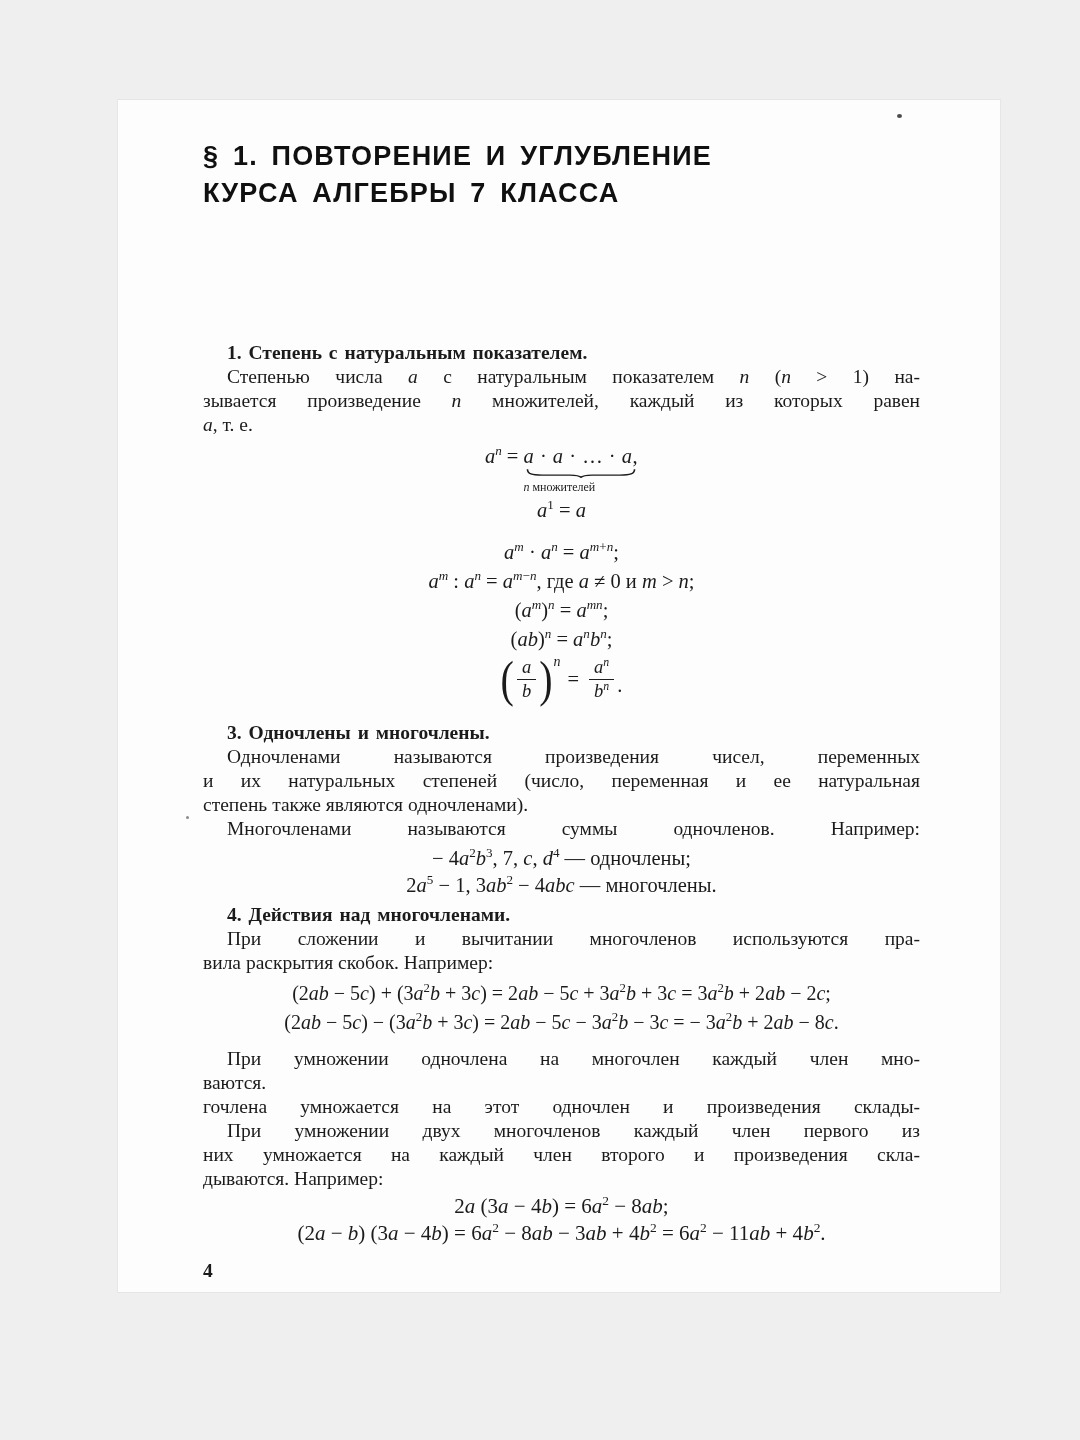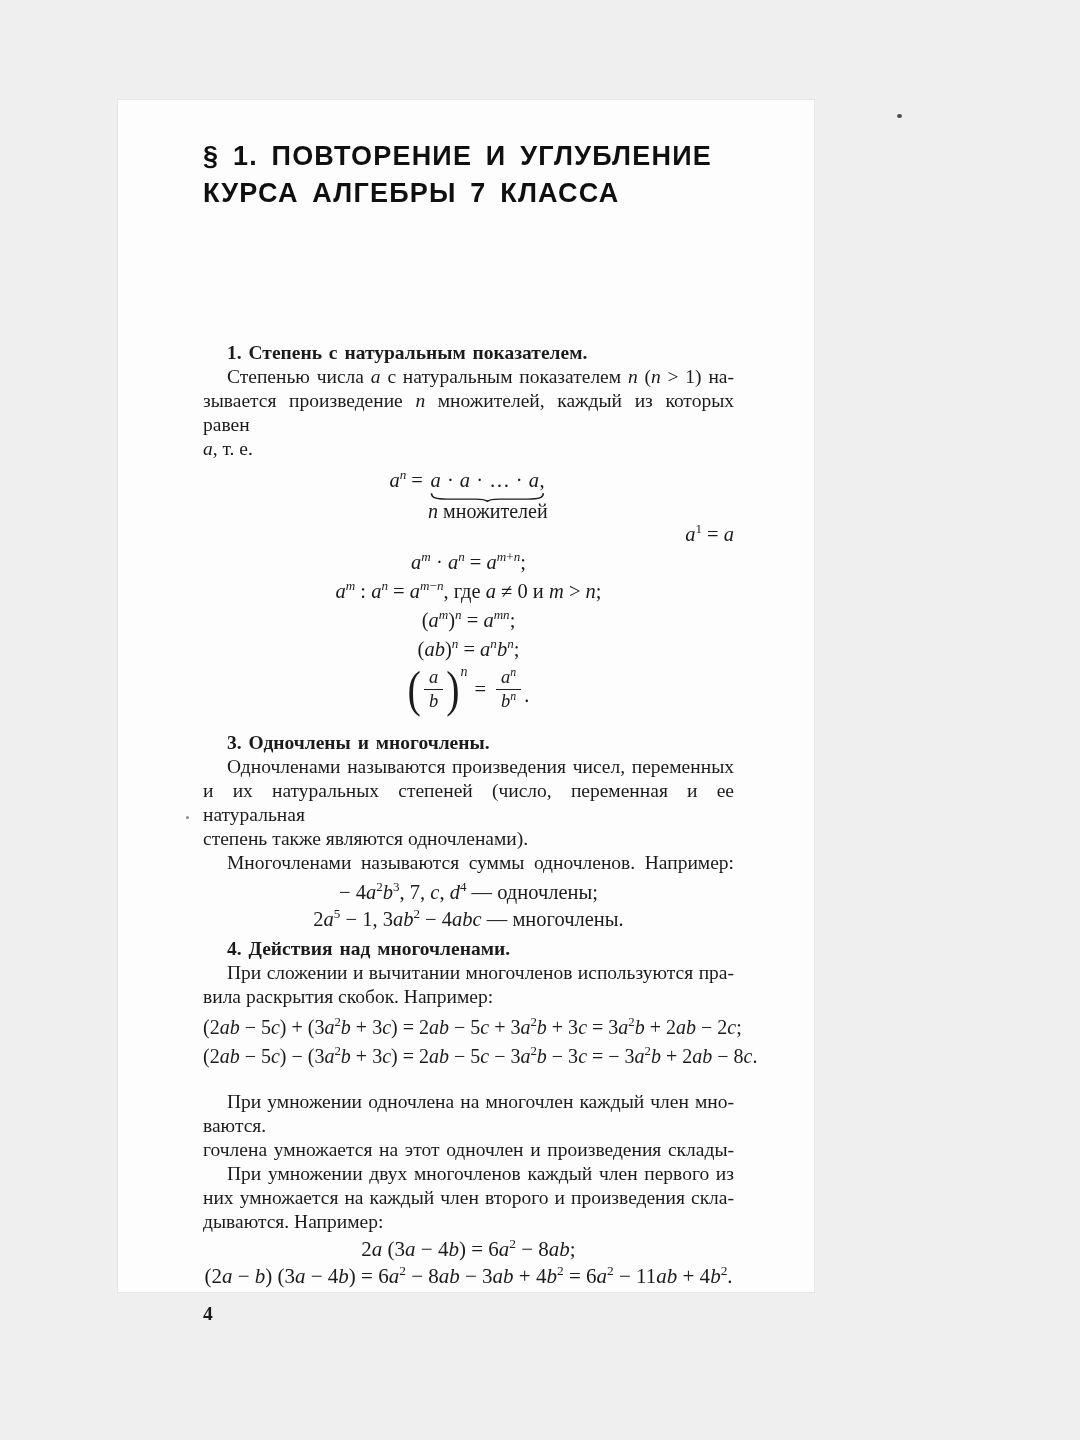--- a/index.html
+++ b/index.html
@@ -13,21 +13,21 @@
     position: relative;
     width: 1080px;
     height: 1440px;
     background: #efefef;
     overflow: hidden;
   }
   .paper {
     position: absolute;
     left: 118px;
     top: 100px;
-    width: 696px;
+    width: 882px;
     height: 1192px;
     background: #fdfdfd;
     box-sizing: border-box;
     padding: 38px 80px 0 85px;
     box-shadow: 0 0 0 1px rgba(0,0,0,0.035);
   }
   .speck { position: absolute; background: #4a4a4a; border-radius: 50%; }
   .speck.sp-a { left: 779px; top: 14px; width: 5px; height: 4px; }
   .speck.sp-b { left: 68px; top: 716px; width: 3px; height: 3px; background: #8a8a8a; }
 
@@ -71,32 +71,32 @@
     display: flex;
     justify-content: center;
     align-items: flex-start;
     font-size: 20.5px;
     line-height: 26px;
   }
   .ub-lhs { white-space: pre; }
   .ub-group { display: inline-flex; flex-direction: column; }
   .ub-top { text-align: center; letter-spacing: 0.5px; }
   .ub-brace { width: 96%; height: 10px; display: block; margin: -1px auto 0; }
-  .ub-label { text-align: left; font-size: 20px; line-height: 18px; }
+  .ub-label { text-align: left; font-size: 12px; line-height: 18px; }
   .a1-line {
-    text-align: right;
+    text-align: center;
     font-size: 20.5px;
     line-height: 24px;
     margin-top: 2px;
   }
 
   
   .f-center { text-align: center; }
   .f-line { font-size: 20.5px; line-height: 29px; }
-  .fprops { margin-top: 2px; }
+  .fprops { margin-top: 16px; }
 
   .frac-line {
     display: flex;
     align-items: center;
     justify-content: center;
     height: 50px;
     font-size: 20.5px;
   }
   .bigp {
     display: inline-block;
@@ -118,21 +118,21 @@
   .pexp { position: relative; top: -17px; font-size: 14px; margin-left: 1px; }
   .feq { margin: 0 7px; }
   .fperiod { align-self: flex-end; padding-bottom: 7px; }
 
   .mono-ex { margin-top: 4px; text-align: center; }
   .mono-ex .f-line { line-height: 27px; }
 
   .eqwide { margin-top: 4px; text-align: center; }
   .eqwide .f-line { font-size: 20px; line-height: 29px; white-space: nowrap; }
 
-  .p-after { margin-top: 19px; }
+  .p-after { margin-top: 10px; }
 
   .final-eq { margin-top: 2px; text-align: center; }
   .final-eq .f-line { font-size: 21px; line-height: 27px; }
 
   .page-num {
     margin-top: 12px;
     font-weight: 700;
     font-size: 19.5px;
     line-height: 24px;
   }

